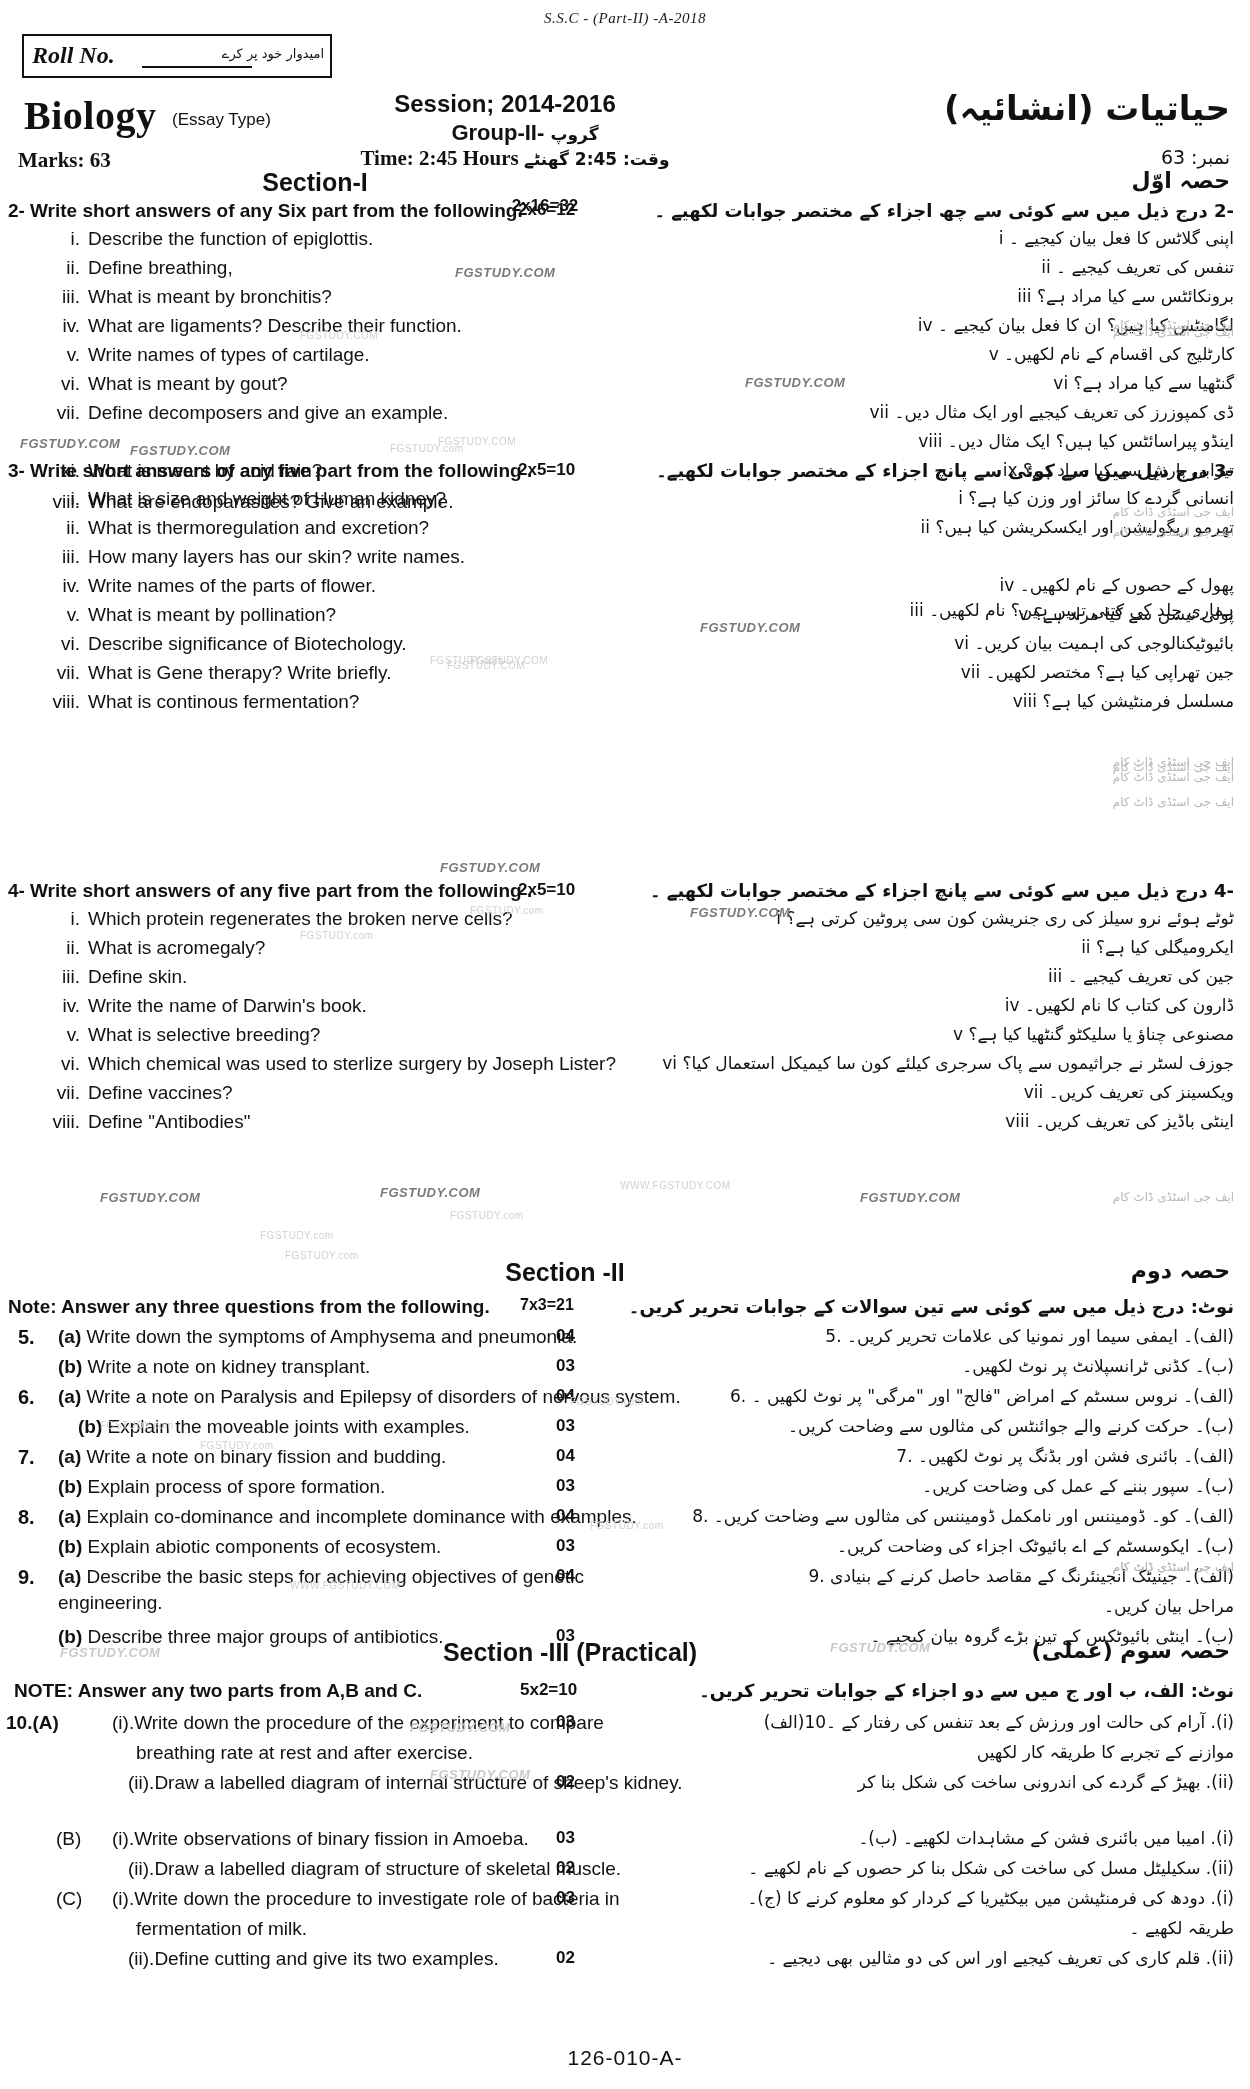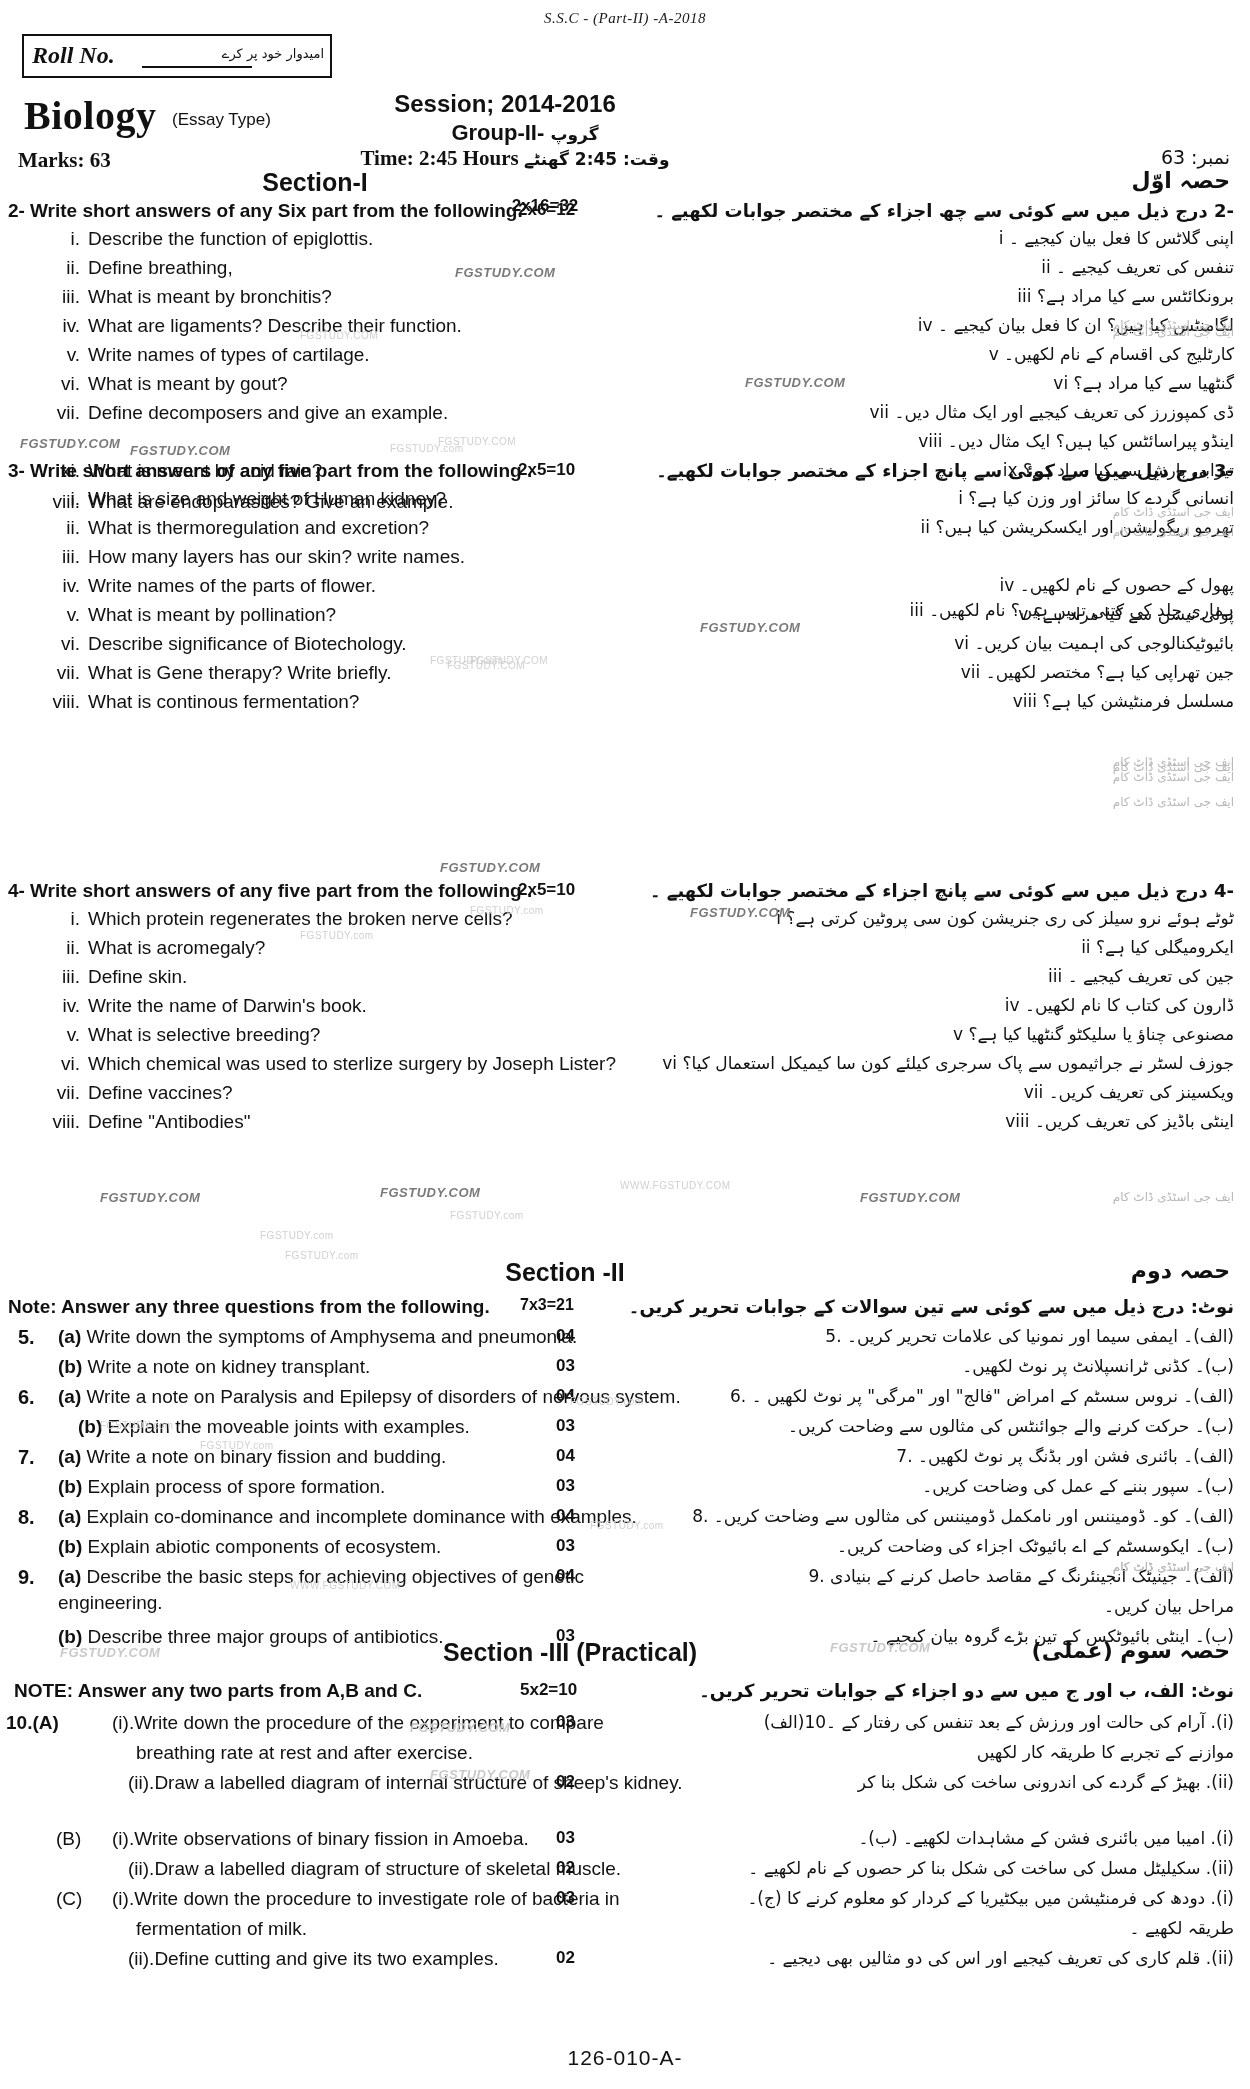--- a/index.html
+++ b/index.html
@@ -140,20 +140,21 @@
   <div class="exam-code">S.S.C - (Part-II) -A-2018</div>
 
   <div class="rollbox">
     <span class="rolllabel">Roll No.</span>
     <span class="rollline"></span>
     <span class="rollurdu">امیدوار خود پر کرے</span>
   </div>
 
   <div class="subject-en">Biology</div>
   <div class="subject-type">(Essay Type)</div>
+  <div class="subject-ur">حیاتیات (انشائیہ)</div>
 
   <div class="session">Session; 2014-2016</div>
   <div class="group-line">
     <span>Group-II-</span>
     <span class="group-ur">گروپ</span>
   </div>
 
   <div class="marks-en">Marks: 63</div>
   <div class="marks-ur">نمبر: 63</div>
   <div class="time-line">

